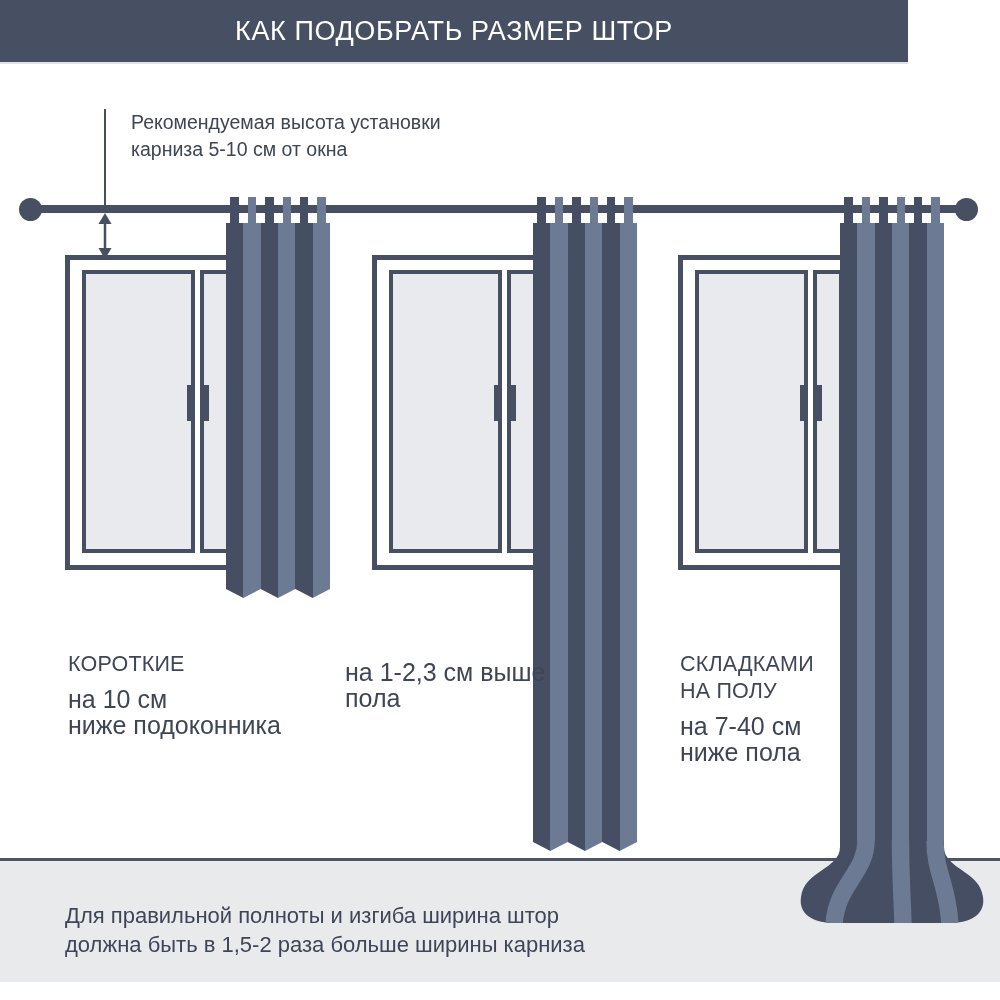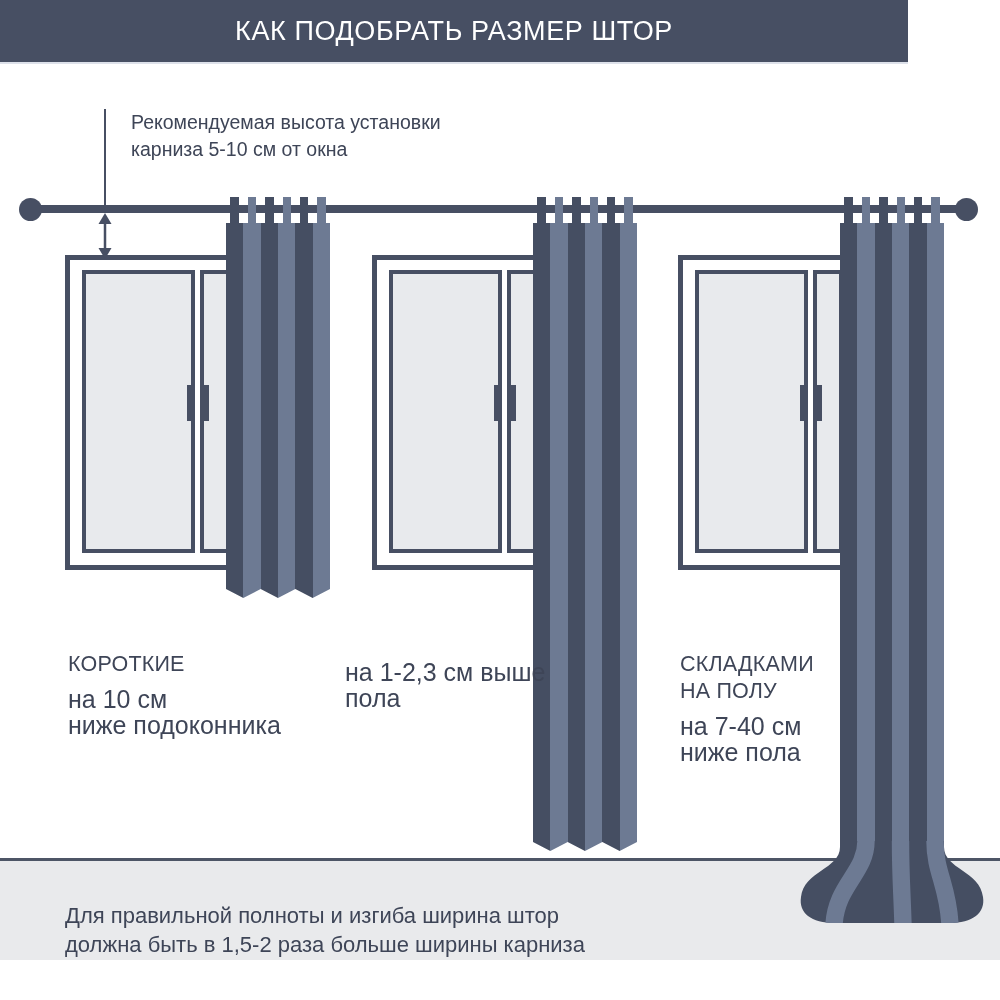--- a/index.html
+++ b/index.html
@@ -65,21 +65,21 @@
   
   .label{position:absolute;z-index:4}
   .label .label-title{font-size:21.5px;font-weight:400;line-height:27px;letter-spacing:.2px;
     white-space:pre-line;color:var(--text)}
   .label .label-desc{margin-top:8px;font-size:25px;line-height:26px;white-space:pre-line;color:var(--text)}
   .label-1{left:68px;top:651px}
   .label-2{left:345px;top:651px}
   .label-3{left:680px;top:651px}
 
   
-  .footer{position:absolute;left:0;top:858px;width:1000px;height:102px;background:var(--footer-bg);
+  .footer{position:absolute;left:0;top:858px;width:1000px;height:124px;background:var(--footer-bg);
     border-top:3px solid var(--floor-line);z-index:1}
   .footer-text{position:absolute;left:65px;top:41px;font-size:22px;line-height:28.5px;
     white-space:pre-line;color:var(--text)}
 </style>
 </head>
 <body>
 
 <div class="page">
 
   <div class="header">

